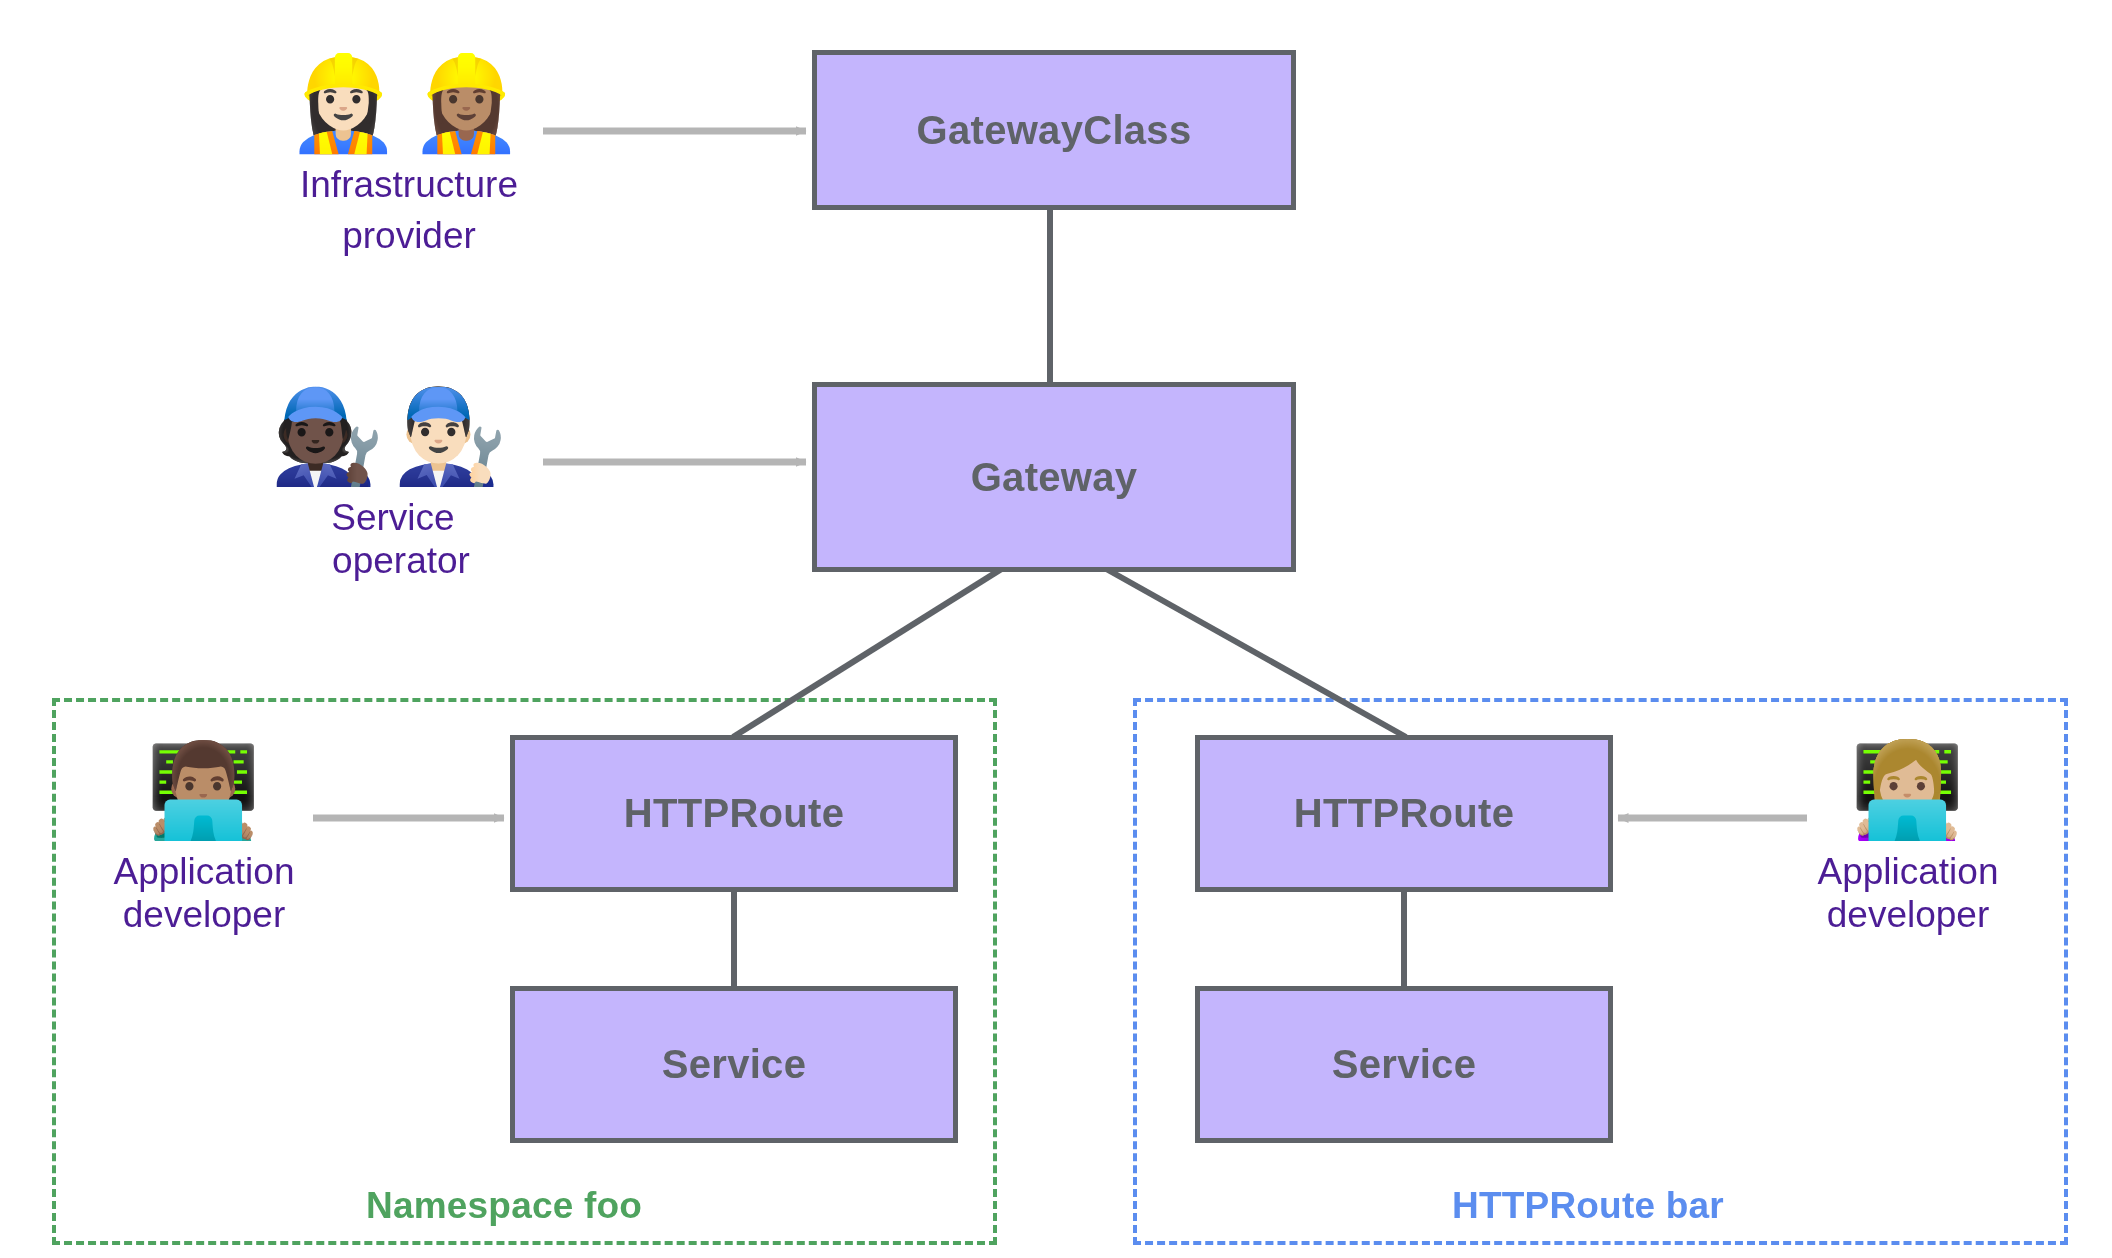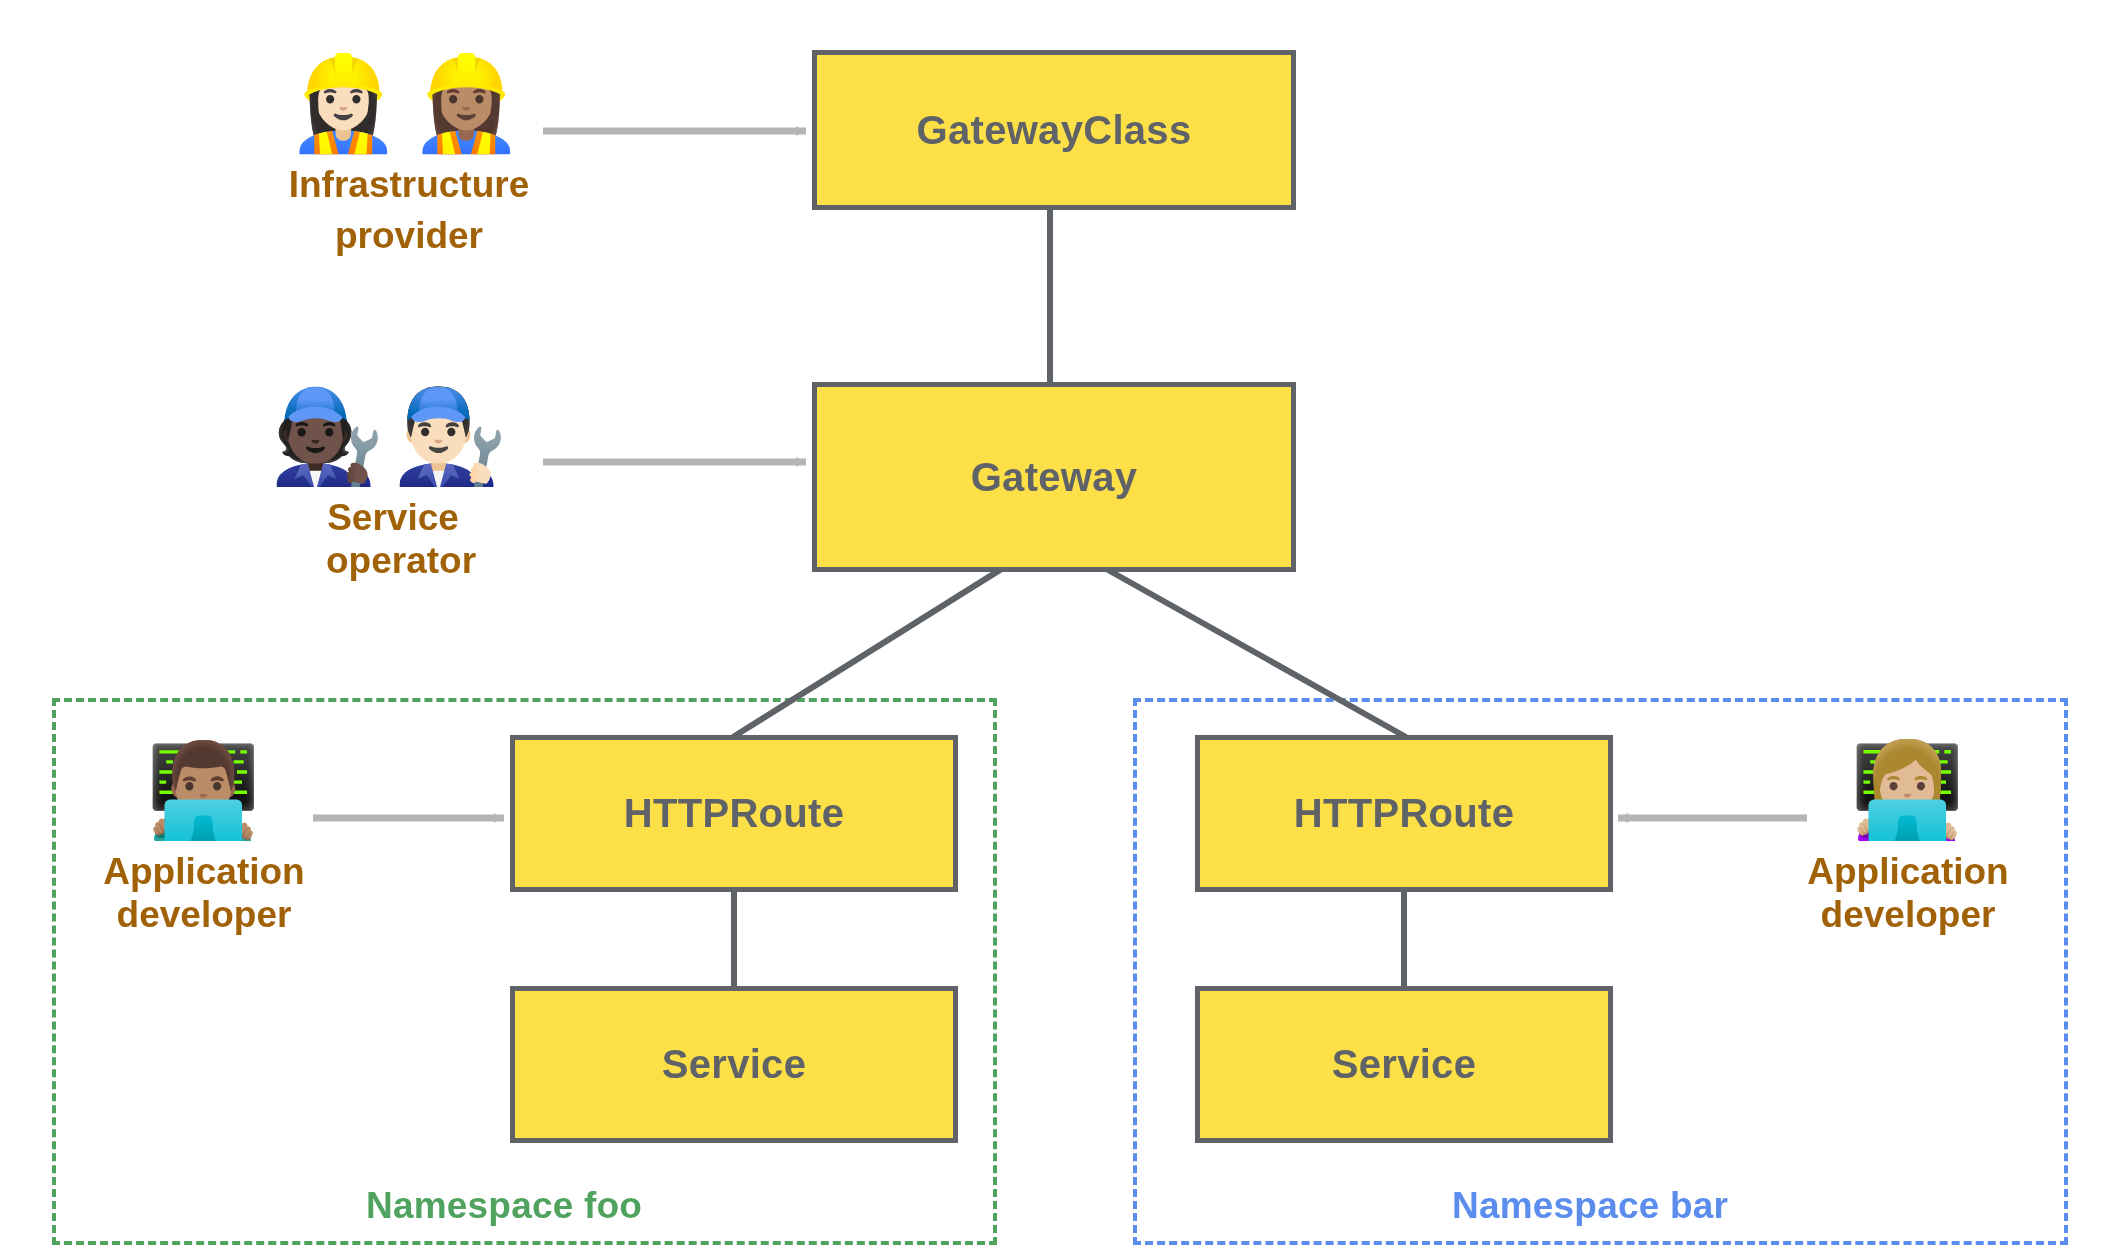--- a/index.html
+++ b/index.html
@@ -42,21 +42,21 @@
     letter-spacing: 0.2px;
     white-space: nowrap;
   }
   .ns-label-foo { color: #4FA35F; text-align: right; }
   .ns-label-bar { color: #5B8DEF; }
 
   .node-box {
     position: absolute;
     box-sizing: border-box;
     border: 5px solid #5F6368;
-    background: #fde047;
+    background: #c4b5fd;
     display: flex;
     align-items: center;
     justify-content: center;
   }
   .node-label {
     font-size: 40px;
     font-weight: 700;
     color: #5F6368;
     letter-spacing: 0.3px;
     white-space: nowrap;
@@ -73,34 +73,34 @@
     font-size: 92px;
     line-height: 1.06;
     white-space: nowrap;
     font-family: "DejaVu Sans", sans-serif;
   }
   .persona-emoji.duo { letter-spacing: 8px; }
   .persona-label {
     margin-top: 10px;
     font-size: 37px;
     line-height: 1.17;
-    color: #a16207;
-    font-weight: 700;
+    color: #4c1d95;
+    font-weight: 400;
   }
 </style>
 </head>
 <body>
 
 <div id="canvas">
 
   <div class="ns-box ns-foo" style="left:52px; top:698px; width:945px; height:547px;"></div>
   <div class="ns-box ns-bar" style="left:1133px; top:698px; width:935px; height:547px;"></div>
 
   <div class="ns-label ns-label-foo" style="left:366px; top:1185px;">Namespace foo</div>
-  <div class="ns-label ns-label-bar" style="left:1452px; top:1185px;">Namespace bar</div>
+  <div class="ns-label ns-label-bar" style="left:1452px; top:1185px;">HTTPRoute bar</div>
 
   <svg id="wires" viewBox="0 0 2112 1258">
     <defs>
       <marker id="arrowhead-right" markerWidth="12" markerHeight="12" refX="10.5" refY="5" orient="auto" markerUnits="userSpaceOnUse">
         <path d="M0,0 L11,5 L0,10 z" fill="#B5B5B5"></path>
       </marker>
       <marker id="arrowhead-left" markerWidth="12" markerHeight="12" refX="10.5" refY="5" orient="auto" markerUnits="userSpaceOnUse">
         <path d="M0,0 L11,5 L0,10 z" fill="#B5B5B5"></path>
       </marker>
     </defs>

